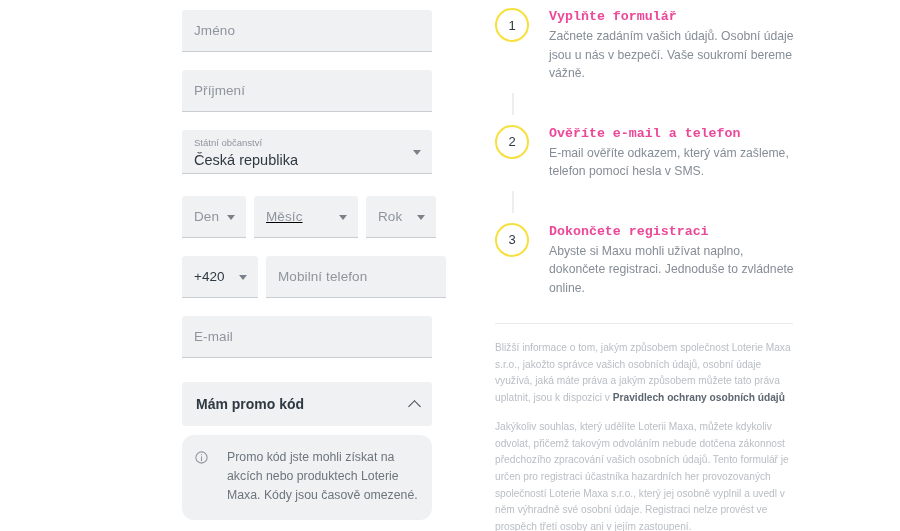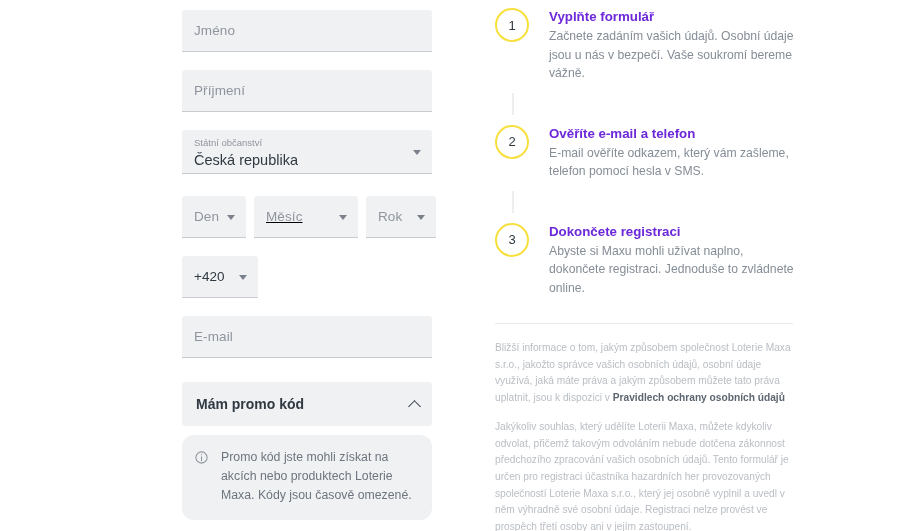--- a/index.html
+++ b/index.html
@@ -118,21 +118,21 @@
     transform: rotate(45deg);
   }
   .promo-note {
     margin-left: 182px;
     width: 250px;
     background: #f0f1f3;
     border-radius: 12px;
     margin-top: 9px;
     padding: 13px 14px 15px 12px;
     display: flex;
-    gap: 12px;
+    gap: 18px;
   }
   .promo-note .txt {
     font-size: 12.3px;
     line-height: 1.55;
     color: #6d757e;
   }
   .info-ic { flex: none; width: 15px; height: 15px; margin-top: 2px; color:#8f959e; }
 
   
   .steps-col {
@@ -151,22 +151,23 @@
     border: 2px solid #f7e03d;
     border-radius: 50%;
     display: flex; align-items: center; justify-content: center;
     font-size: 13px;
     color: #2f3942;
   }
   .step-body { padding-top: 1px; }
   .step-title {
     font-size: 13.3px;
     font-weight: bold;
-    color: #6d28d9;
+    color: #ec4899;
     margin-bottom: 3px;
+    font-family: Liberation Mono, monospace;
   }
   .step-desc {
     font-size: 12.2px;
     line-height: 1.52;
     color: #858d96;
     max-width: 252px;
   }
   .connector {
     width: 2px;
     height: 22px;
@@ -252,20 +253,23 @@
       <span class="row-icon">
         <svg width="19" height="19" viewBox="0 0 24 24" fill="none" stroke="currentColor" stroke-width="1.6" stroke-linecap="round">
           <path d="M6 3.5c.8 0 1.3.4 1.6 1.2l.9 2.2c.2.6.1 1.1-.4 1.5l-1.1.9a11.5 11.5 0 0 0 5.7 5.7l.9-1.1c.4-.5.9-.6 1.5-.4l2.2.9c.8.3 1.2.8 1.2 1.6v2c0 1-.8 1.6-1.8 1.5C9.4 18.8 5.2 14.6 4.5 5.3 4.4 4.3 5 3.5 6 3.5z"></path>
         </svg>
       </span>
       <div class="tf w-pref">
         <span class="val" style="font-size:13.5px">+420</span>
         <span class="caret"></span>
       </div>
       <span class="gap"></span>
+      <div class="tf w-phone">
+        <span class="ph">Mobilní telefon</span>
+      </div>
     </div>
 
     <div class="field-row" style="margin-bottom:24px;">
       <span class="row-icon">
         <svg width="20" height="20" viewBox="0 0 24 24" fill="none" stroke="currentColor" stroke-width="1.6">
           <rect x="3" y="6" width="18" height="12" rx="1.5"></rect>
             <path d="M3.6 7l8.4 6 8.4-6"></path>
         </svg>
       </span>
       <div class="tf w-main">

